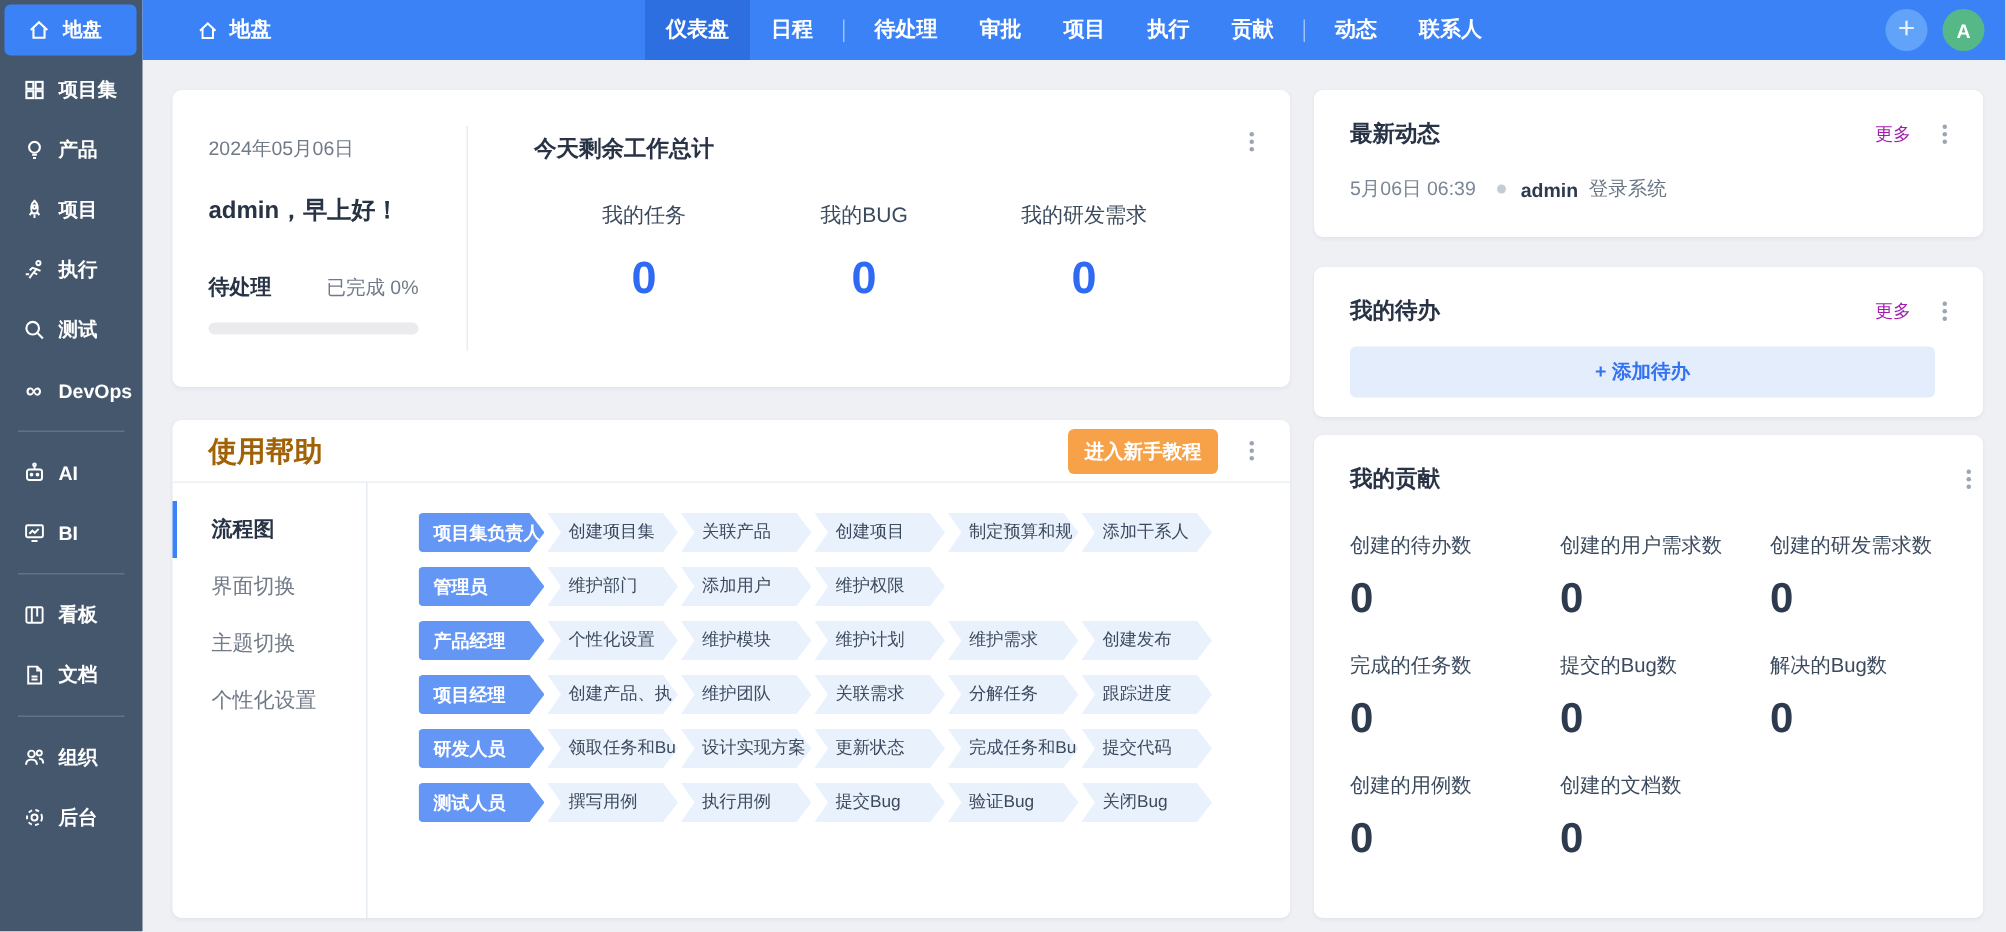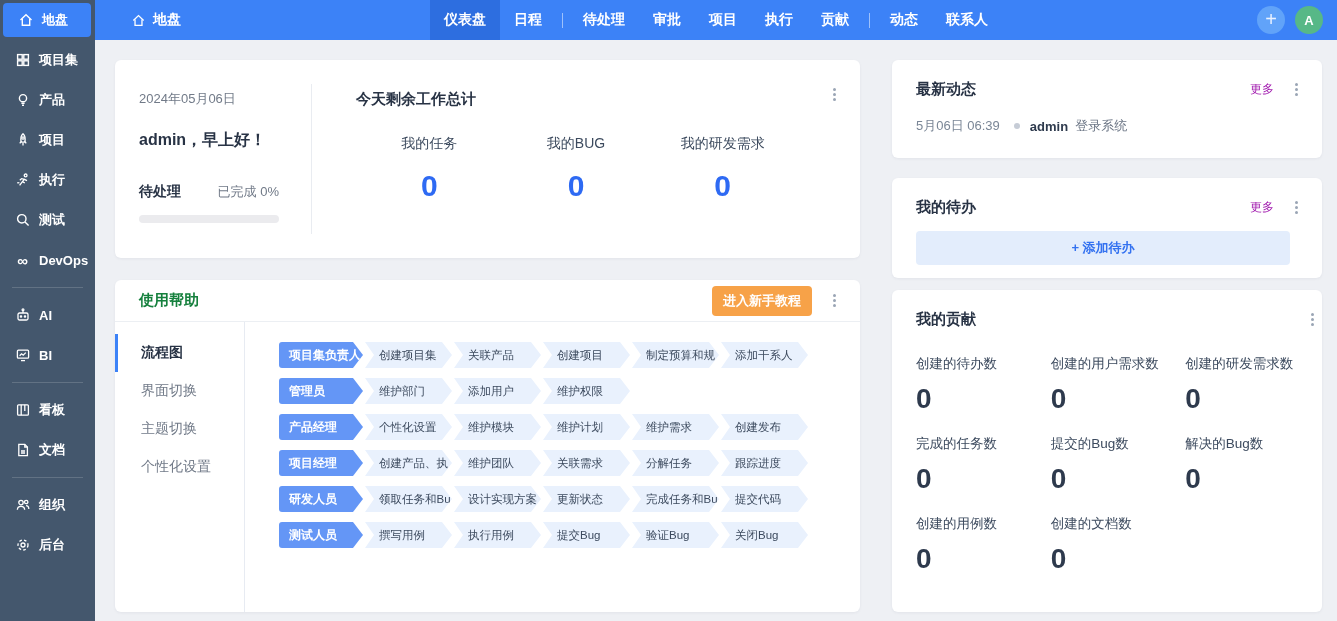--- a/index.html
+++ b/index.html
@@ -23,21 +23,21 @@
   .brand { display:flex; align-items:center; gap:7px; padding-left:36px; font-size:14px; font-weight:700; position:absolute; left:0; }
   .topnav { display:flex; align-items:center; height:40px; margin:0 auto; }
   .topnav .tab { height:40px; display:flex; align-items:center; padding:0 14px; font-size:14px; font-weight:700; cursor:pointer; }
   .topnav .tab.active { background:#2d6ee0; }
   .topnav .vdiv { width:1px; height:15px; background:rgba(255,255,255,.5); margin:0 6px; }
   .top-right { position:absolute; right:14px; display:flex; align-items:center; gap:10px; }
   .circle-btn { width:28px; height:28px; border-radius:50%; display:flex; align-items:center; justify-content:center; cursor:pointer; }
   .plus-circle { background:#61a3f9; color:#eaf2ff; font-size:20px; font-weight:400; line-height:1; padding-bottom:2px; }
   .avatar { background:#57b887; color:#fff; font-size:13px; font-weight:700; }
   
-  .content { flex:1; display:flex; padding:20px 15px 9px 20px; gap:32px; overflow:hidden; }
+  .content { flex:1; display:flex; padding:20px 15px 9px 20px; gap:16px; overflow:hidden; }
   .col-left { width:745px; flex:0 0 745px; display:flex; flex-direction:column; }
   .col-right { flex:1; display:flex; flex-direction:column; }
   .card { background:#fff; border-radius:6px; box-shadow:0 1px 3px rgba(30,40,60,.06); }
   .kebab { width:16px; height:16px; display:flex; flex-direction:column; align-items:center; justify-content:center; gap:2px; cursor:pointer; }
   .kebab i { width:3px; height:3px; border-radius:50%; background:#9aa5b5; }
   .more-link { font-size:12px; color:#a21caf; cursor:pointer; }
   
   .overview { height:198px; display:flex; padding:22px 24px; }
   .ov-left { width:172px; flex:0 0 172px; display:flex; flex-direction:column; }
   .ov-date { font-size:13px; color:#717a88; margin-top:8px; }
@@ -51,21 +51,21 @@
   .ov-right { flex:1; padding-left:44px; display:flex; flex-direction:column; position:relative; }
   .ov-title { font-size:15px; font-weight:700; color:#283345; margin-top:8px; }
   .ov-stats { display:flex; margin-top:26px; padding-right:40px; }
   .ov-stat { flex:1; text-align:center; }
   .ov-stat .lbl { font-size:14px; color:#3c4a5e; }
   .ov-stat .val { font-size:30px; font-weight:700; color:#2e6af3; margin-top:16px; }
   .ov-kebab { position:absolute; top:4px; right:-6px; }
   
   .help { height:332px; margin-top:22px; display:flex; flex-direction:column; }
   .help-head { height:42px; display:flex; align-items:center; padding:0 18px 0 24px; border-bottom:1px solid #eceff3; }
-  .help-title { font-size:15px; font-weight:700; color:#15803d; flex:1; }
+  .help-title { font-size:19px; font-weight:700; color:#a16207; flex:1; }
   .tutorial-btn { background:#f7a248; color:#fff; font-size:13px; font-weight:700; border:none; border-radius:4px; padding:6px 11px; cursor:pointer; margin-right:14px; }
   .help-body { flex:1; display:flex; min-height:0; }
   .help-tabs { width:130px; flex:0 0 130px; border-right:1px solid #e7ebf2; padding-top:12px; }
   .help-tab { height:38px; display:flex; align-items:center; padding-left:23px; font-size:14px; color:#717a88; cursor:pointer; border-left:3px solid transparent; }
   .help-tab.active { color:#283345; font-weight:700; border-left-color:#3c82f7; }
   .flow { flex:1; padding:20px 0 0 34px; }
   .flow-row { display:flex; align-items:center; margin-bottom:10px; }
   .role-tag { width:84px; flex:0 0 84px; height:26px; line-height:26px; background:#6496f6; color:#fff; font-size:12px; font-weight:700; padding-left:10px; white-space:nowrap; overflow:hidden;
     clip-path:polygon(0 0, calc(100% - 10px) 0, 100% 50%, calc(100% - 10px) 100%, 0 100%); border-radius:3px 0 0 3px; }
   .step-tag { width:87px; flex:0 0 87px; height:26px; line-height:26px; background:#e9f1fd; color:#3c4a5e; font-size:11.5px; padding-left:14px; margin-left:2px; white-space:nowrap; overflow:hidden;

